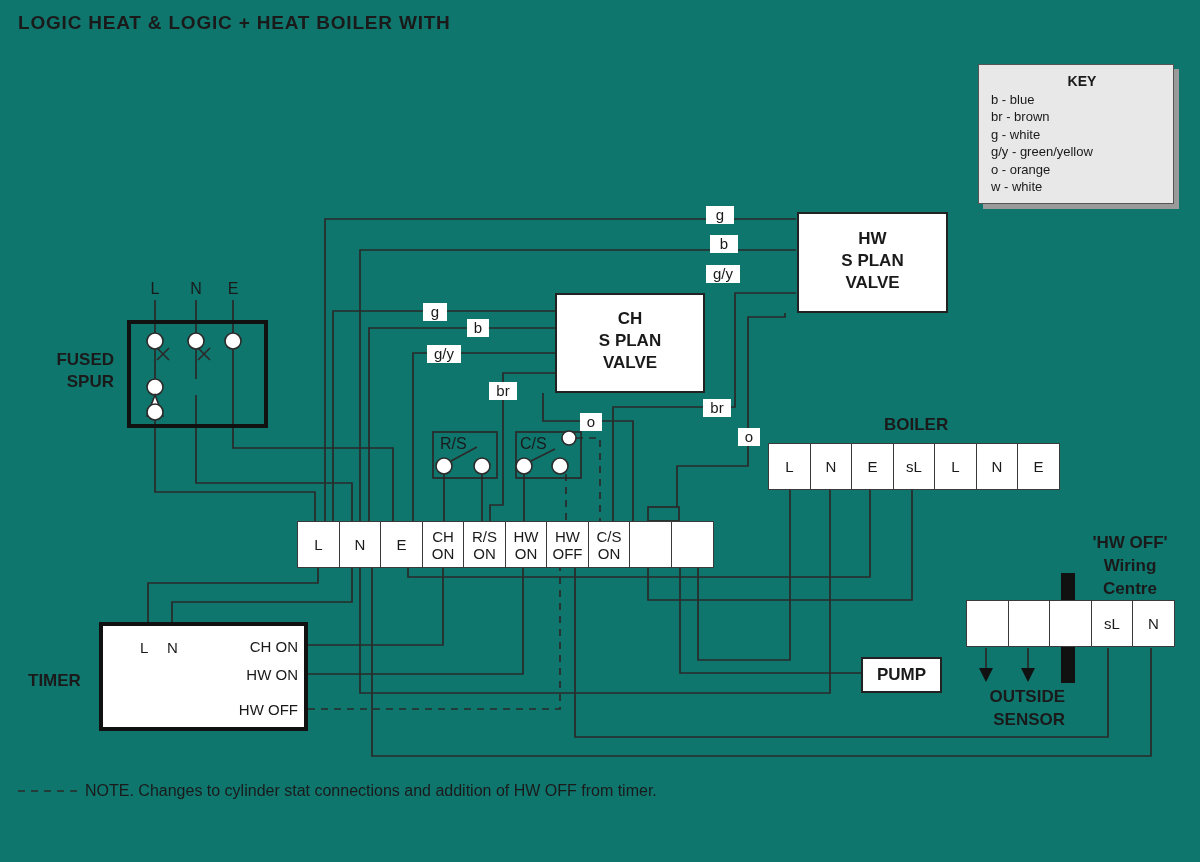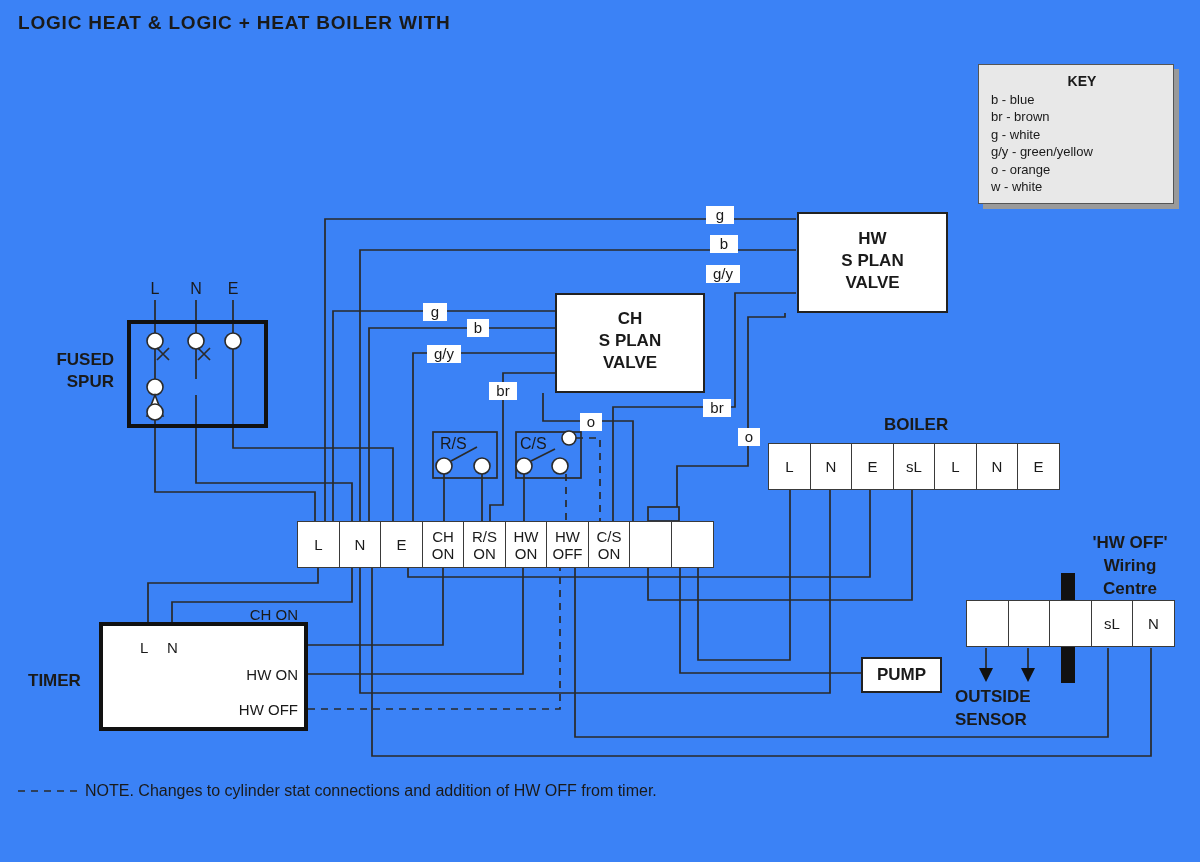--- a/index.html
+++ b/index.html
@@ -1,16 +1,16 @@
 <!DOCTYPE html>
 <html><head>
 <meta charset="utf-8">
 <style>
   html,body{margin:0;padding:0;background:#ffffff;}
-  #stage{position:relative;width:1200px;height:862px;background:#3b82f6;
+  #stage{position:relative;width:1200px;height:862px;background:#0f766e;
          font-family:"Liberation Sans", sans-serif;color:#1a1a1a;overflow:hidden;}
   #wires{position:absolute;left:0;top:0;z-index:1;}
   .abs{position:absolute;}
   .title{font-size:19px;font-weight:bold;letter-spacing:.8px;z-index:3;}
   .keybox{left:978px;top:64px;width:196px;height:140px;background:#e8e8e8;
           border:1px solid #555;box-shadow:5px 5px 0 #9a9a9a;z-index:3;
           padding:8px 0 0 12px;box-sizing:border-box;font-size:13px;line-height:17.5px;}
   .keybox .kh{font-weight:bold;font-size:14px;text-align:center;}
   .biglabel{font-weight:bold;font-size:17px;z-index:3;}
   .box{position:absolute;background:transparent;z-index:2;box-sizing:border-box;}
@@ -203,21 +203,21 @@
       </div>
     <div class="cell">
         <span>E</span>
       </div>
   </div>
 
   <div class="abs biglabel" style="left:28px;top:671px;">TIMER</div>
   <div class="box opaque" style="left:99px;top:622px;width:209px;height:109px;border:4px solid #111;"></div>
   <div class="timer-lab" style="left:140px;top:639px;">L</div>
   <div class="timer-lab" style="left:167px;top:639px;">N</div>
-  <div class="timer-lab" style="left:198px;top:606px;width:100px;text-align:right;">CH ON</div>
+  <div class="timer-lab" style="left:198px;top:638px;width:100px;text-align:right;">CH ON</div>
   <div class="timer-lab" style="left:198px;top:666px;width:100px;text-align:right;">HW ON</div>
   <div class="timer-lab" style="left:198px;top:701px;width:100px;text-align:right;">HW OFF</div>
 
   <div class="box opaque" style="left:861px;top:657px;width:81px;height:36px;border:2px solid #222;
        display:flex;align-items:center;justify-content:center;font-weight:bold;font-size:17px;">
     <span>PUMP</span>
   </div>
 
   <div class="abs biglabel" style="left:1080px;top:531px;width:100px;text-align:center;line-height:23px;">
     <div>'HW OFF'</div>
@@ -235,21 +235,21 @@
         <span></span>
       </div>
     <div class="cell">
         <span>sL</span>
       </div>
     <div class="cell">
         <span>N</span>
       </div>
   </div>
 
-  <div class="abs biglabel" style="left:955px;top:685px;width:110px;text-align:left;line-height:23px;">
+  <div class="abs biglabel" style="left:955px;top:685px;width:110px;text-align:right;line-height:23px;">
     <div>OUTSIDE</div>
     <div>SENSOR</div>
   </div>
 
   <div class="wlabel" style="left:706px;top:206px;width:24px;">g</div>
   <div class="wlabel" style="left:710px;top:235px;width:24px;">b</div>
   <div class="wlabel" style="left:706px;top:265px;width:30px;">g/y</div>
   <div class="wlabel" style="left:703px;top:399px;width:24px;">br</div>
   <div class="wlabel" style="left:738px;top:428px;width:18px;">o</div>
   <div class="wlabel" style="left:423px;top:303px;width:20px;">g</div>

